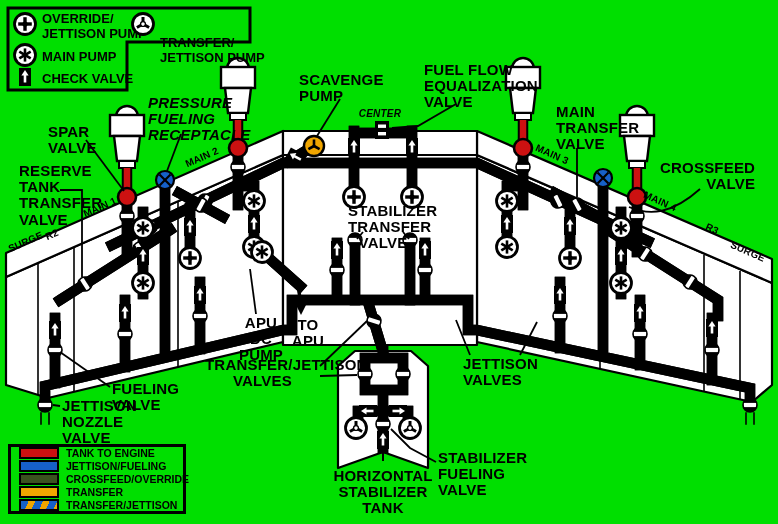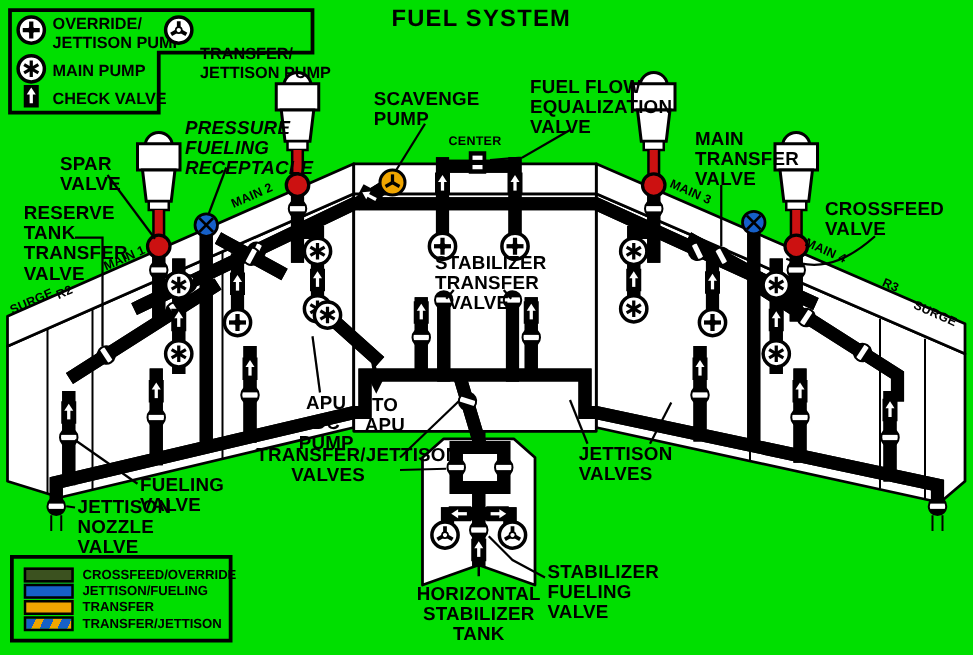--- a/index.html
+++ b/index.html
@@ -302,21 +302,20 @@
     <path d="M470,355 L456,320"></path>
     <path d="M520,355 L537,322"></path>
     <path d="M110,387 L60,352"></path>
     <path d="M60,406 L53,405"></path>
     <path d="M436,462 L410,448 L391,429"></path>
   </g>
 
   <path d="M8,8 H250 V42 H127 V90 H8 Z" fill="none" stroke="#000" stroke-width="3"></path>
 </svg>
 
-<div class="lbl title" style="left:300px;top:6px;width:170px;">FUEL SYSTEM</div>
 
 <svg class="icon-abs" style="left:12px;top:11px;" width="26" height="26">
       <use href="#pump-ovj" x="13" y="13"></use>
     </svg>
 <div class="leg-sym-label" style="left:42px;top:12px;">OVERRIDE/
 JETTISON PUMP</div>
 <svg class="icon-abs" style="left:130px;top:11px;" width="26" height="26">
       <use href="#pump-tj" x="13" y="13"></use>
     </svg>
 <div class="leg-sym-label" style="left:160px;top:12px;margin-top:24px;">TRANSFER/
@@ -327,21 +326,21 @@
 <div class="leg-sym-label" style="left:42px;top:50px;text-align:right;">MAIN PUMP</div>
 <svg class="icon-abs" style="left:14px;top:66px;" width="22" height="22">
       <use href="#check" x="11" y="11"></use>
     </svg>
 <div class="leg-sym-label" style="left:42px;top:72px;">CHECK VALVE</div>
 
 <div class="lbl band rotL" style="left:7px;top:245px;">SURGE</div>
 <div class="lbl band rotL" style="left:44px;top:233px;">R2</div>
 <div class="lbl band rotL" style="left:82px;top:210px;">MAIN 1</div>
 <div class="lbl band rotL" style="left:184px;top:160px;">MAIN 2</div>
-<div class="lbl band center-lab" style="left:340px;top:109px;width:80px;">CENTER</div>
+<div class="lbl band center-lab" style="left:340px;top:109px;width:80px;font-style:italic;">CENTER</div>
 <div class="lbl band rotR" style="left:538px;top:143px;">MAIN 3</div>
 <div class="lbl band rotR" style="left:646px;top:190px;">MAIN 4</div>
 <div class="lbl band rotR" style="left:708px;top:222px;">R3</div>
 <div class="lbl band rotR" style="left:733px;top:240px;">SURGE</div>
 
 <div class="lbl" style="left:48px;top:124px;">SPAR
 VALVE</div>
 <div class="lbl" style="left:148px;top:95px;font-style:italic;">PRESSURE
 FUELING
 RECEPTACLE</div>
@@ -350,21 +349,21 @@
 TRANSFER
 VALVE</div>
 <div class="lbl" style="left:299px;top:72px;">SCAVENGE
 PUMP</div>
 <div class="lbl" style="left:424px;top:62px;">FUEL FLOW
 EQUALIZATION
 VALVE</div>
 <div class="lbl" style="left:556px;top:104px;">MAIN
 TRANSFER
 VALVE</div>
-<div class="lbl" style="left:660px;top:160px;">CROSSFEED
+<div class="lbl" style="left:660px;top:160px;text-align:right;">CROSSFEED
 VALVE</div>
 <div class="lbl center-lab" style="left:348px;top:203px;width:70px;">STABILIZER
 TRANSFER
 VALVE</div>
 <div class="lbl center-lab" style="left:236px;top:315px;width:50px;">APU DC
 PUMP</div>
 <div class="lbl center-lab" style="left:290px;top:317px;width:36px;">TO
 APU</div>
 <div class="lbl center-lab" style="left:205px;top:357px;width:115px;">TRANSFER/JETTISON
 VALVES</div>
@@ -377,26 +376,30 @@
 VALVE</div>
 <div class="lbl center-lab" style="left:330px;top:468px;width:106px;">HORIZONTAL
 STABILIZER
 TANK</div>
 <div class="lbl" style="left:438px;top:450px;">STABILIZER
 FUELING
 VALVE</div>
 
 <div class="leg-lines">
   <div class="leg-row">
-    <span class="leg-sw sw-grn"></span>
-    <span>CROSSFEED/OVERRIDE</span>
+    <span class="leg-sw sw-red"></span>
+    <span>TANK TO ENGINE</span>
   </div>
   <div class="leg-row">
     <span class="leg-sw sw-blu"></span>
     <span>JETTISON/FUELING</span>
+  </div>
+  <div class="leg-row">
+    <span class="leg-sw sw-grn"></span>
+    <span>CROSSFEED/OVERRIDE</span>
   </div>
   <div class="leg-row">
     <span class="leg-sw sw-yel"></span>
     <span>TRANSFER</span>
   </div>
   <div class="leg-row">
     <span class="leg-sw sw-str"></span>
     <span>TRANSFER/JETTISON</span>
   </div>
 </div>

